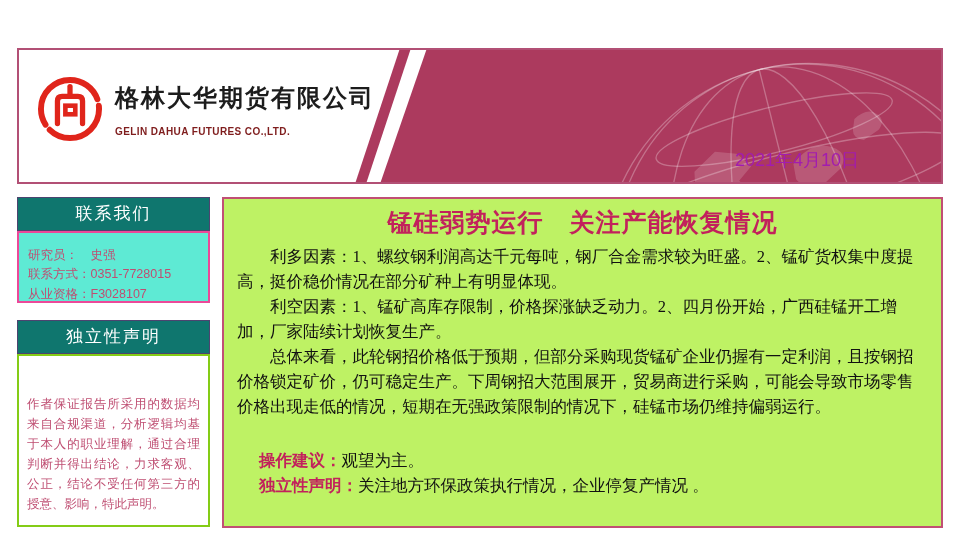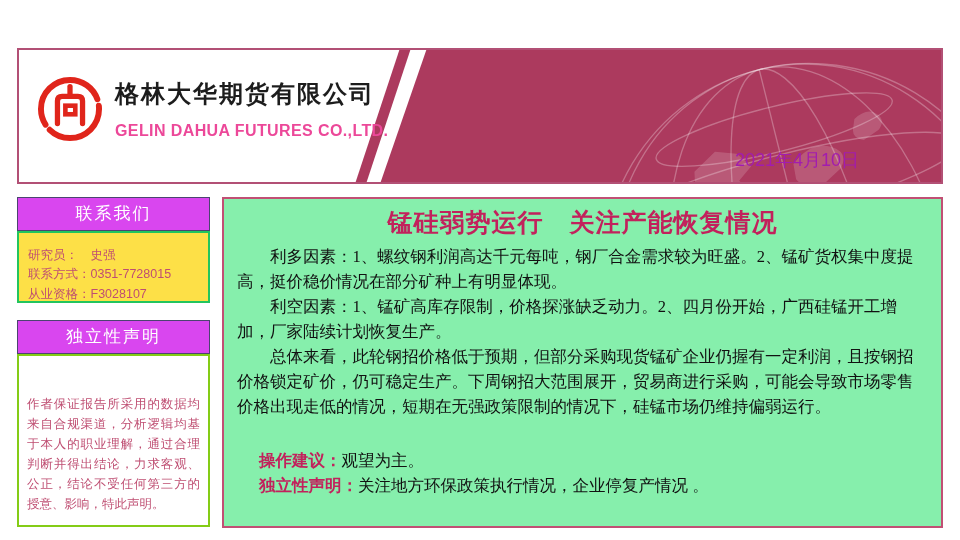--- a/index.html
+++ b/index.html
@@ -7,47 +7,47 @@
                font-family: "Liberation Sans", "DejaVu Sans", sans-serif; }
   .page { position: relative; width: 960px; height: 540px; background: #fff; }
 
   
   .header-band { position: absolute; left: 17px; top: 48px; width: 926px; height: 136px;
                  background: #fff; border: 2px solid #b25075; overflow: hidden; }
   .logo-row { position: absolute; left: 18px; top: 26px; display: flex; align-items: center; }
   .logo { width: 66px; height: 66px; display: inline-block; }
   .company-names { margin-left: 12px; }
   .company-cn { font-size: 24px; font-weight: bold; color: #1c1c1c; letter-spacing: 2px; }
-  .company-en { font-size: 16px; font-weight: bold; color: #ec4899; margin-top: 12px; letter-spacing: 0.4px; }
+  .company-en { font-size: 10px; font-weight: bold; color: #7f1d1d; margin-top: 12px; letter-spacing: 0.4px; }
 
   .banner { position: absolute; top: -2px; bottom: -2px; left: 355px; right: -2px;
             background: #ac3a5e; clip-path: polygon(53px 0, 100% 0, 100% 100%, 6px 100%); }
   .banner-stripe { position: absolute; top: -2px; bottom: -2px; left: 330px; width: 80px;
                    background: #ac3a5e; clip-path: polygon(51px 0, 62px 0, 17px 100%, 6px 100%); }
   .globe { position: absolute; right: 0; top: 0; height: 100%; width: 440px; }
   .banner-title { position: absolute; left: 516px; top: 30px; color: #ffffff;
                   font-size: 40px; letter-spacing: 6px; font-weight: 500; }
   .banner-date { position: absolute; left: 716px; top: 98px; color: #a21caf; font-size: 18px; }
 
   
   .side-bar-title { position: absolute; left: 17px; width: 193px; height: 34px;
-                    background: #d946ef; border: 1.5px solid #4c4470; color: #fff;
+                    background: #0f766e; border: 1.5px solid #4c4470; color: #fff;
                     font-size: 17px; text-align: center; line-height: 31px; letter-spacing: 2px; }
   .contact-bar { top: 197px; }
   .contact-box { position: absolute; left: 17px; top: 231px; width: 193px; height: 72px;
-                 background: #fde047; border: 2px solid #22c55e; padding: 13px 9px 0 9px;
+                 background: #5eead4; border: 2px solid #ec4899; padding: 13px 9px 0 9px;
                  color: #bf4e72; font-size: 12.5px; line-height: 1.55; }
   .decl-bar { top: 320px; }
   .decl-box { position: absolute; left: 17px; top: 354px; width: 193px; height: 173px;
               background: #fff; border: 2px solid #84cc16; padding: 38px 8px 0 8px;
               color: #bf4e72; font-size: 12.5px; line-height: 1.6; text-align: justify; }
 
   
   .main-box { position: absolute; left: 222px; top: 197px; width: 721px; height: 331px;
-              background: #86efac; border: 2px solid #c14f74; padding: 5px 13px 0 13px; }
+              background: #bef264; border: 2px solid #c14f74; padding: 5px 13px 0 13px; }
   .headline { text-align: center; color: #c2215c; font-size: 25px; font-weight: bold;
               letter-spacing: 1px; margin: 2px 0 5px 0; }
   .logic-heading { color: #c2215c; font-weight: bold; font-size: 16.5px; margin: 0 0 1px 22px; }
   .body-text p { font-family: "Liberation Serif", "DejaVu Serif", serif; color: #111;
                  font-size: 16.5px; line-height: 1.52; text-indent: 2em; }
   .advice-block { margin: 28px 0 0 22px; font-size: 16.5px; line-height: 1.55; }
   .advice-line .lbl { color: #c2215c; font-weight: bold; }
   .advice-line .txt { font-family: "Liberation Serif", "DejaVu Serif", serif; color: #111; }
 </style>
 </head>

